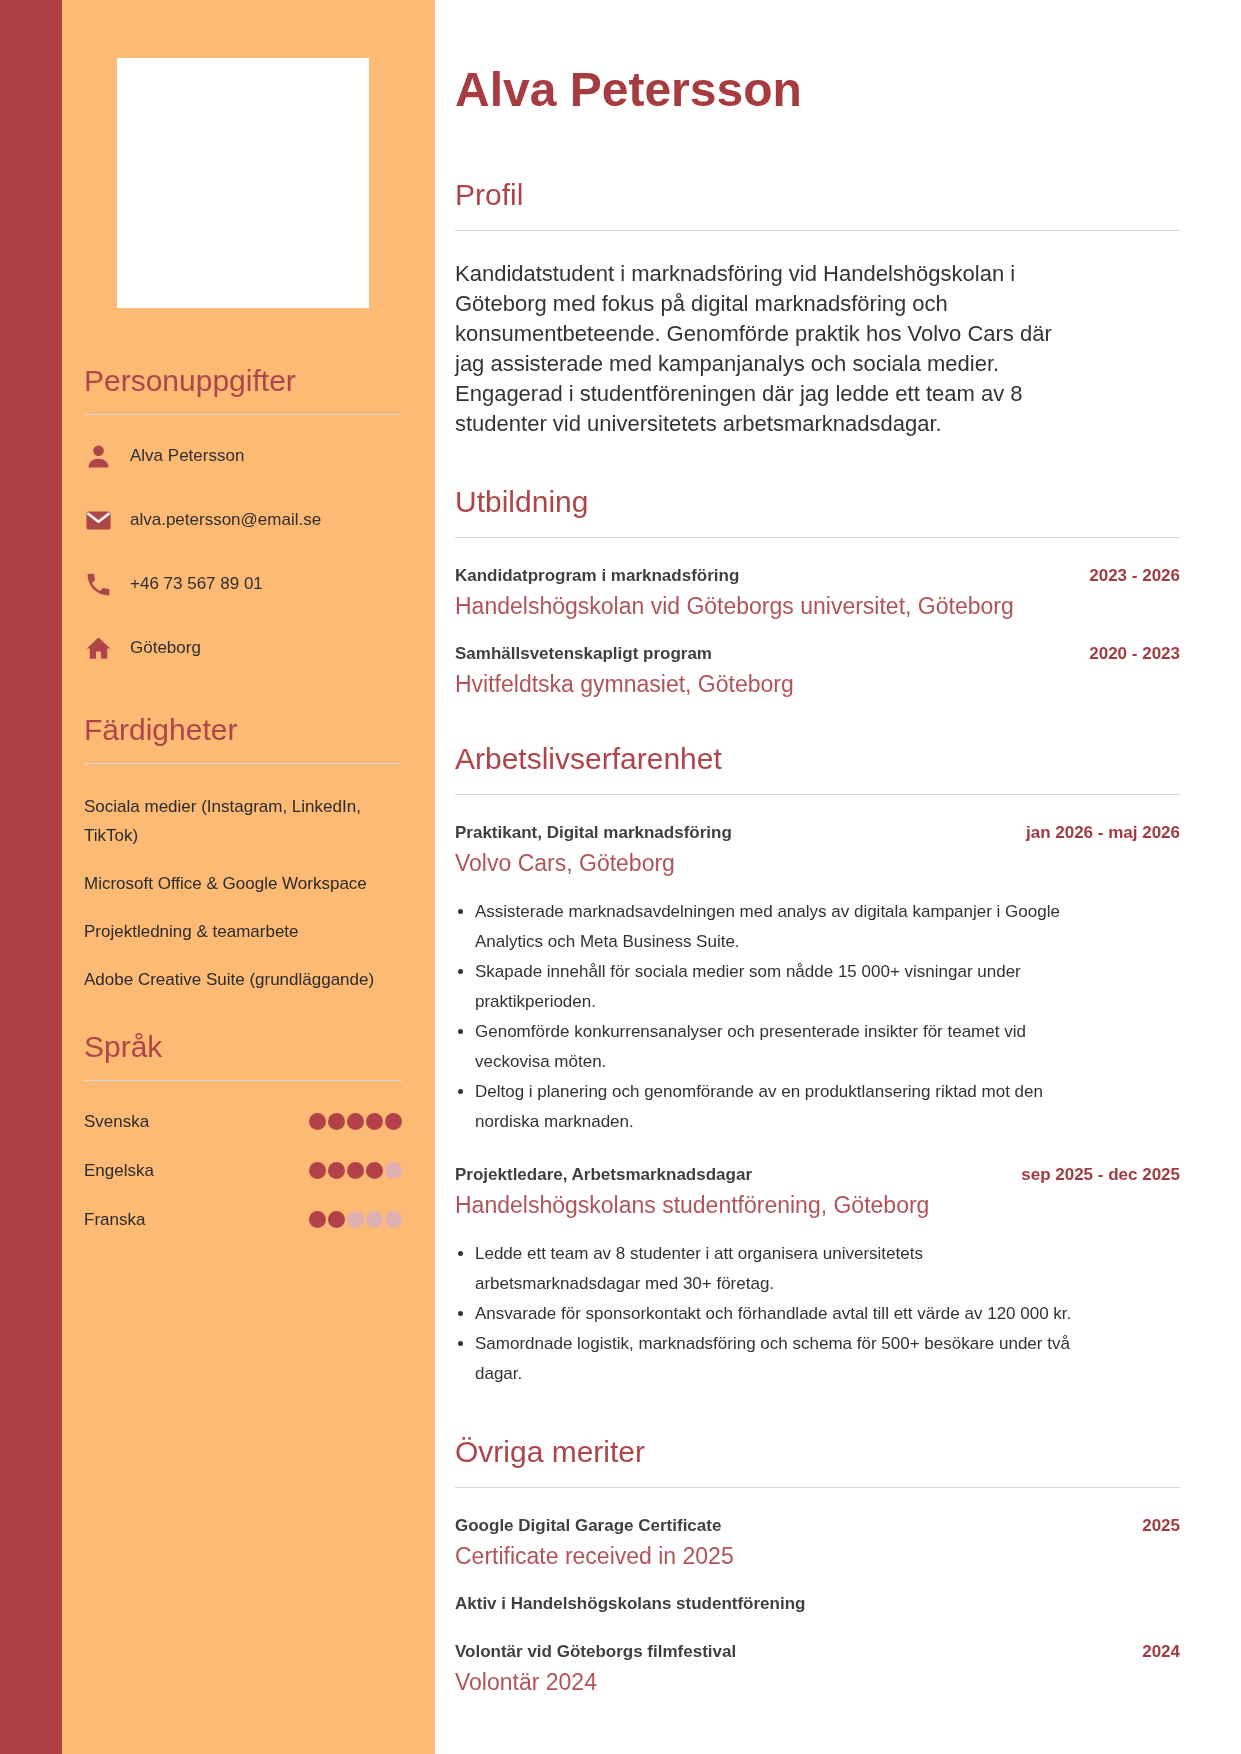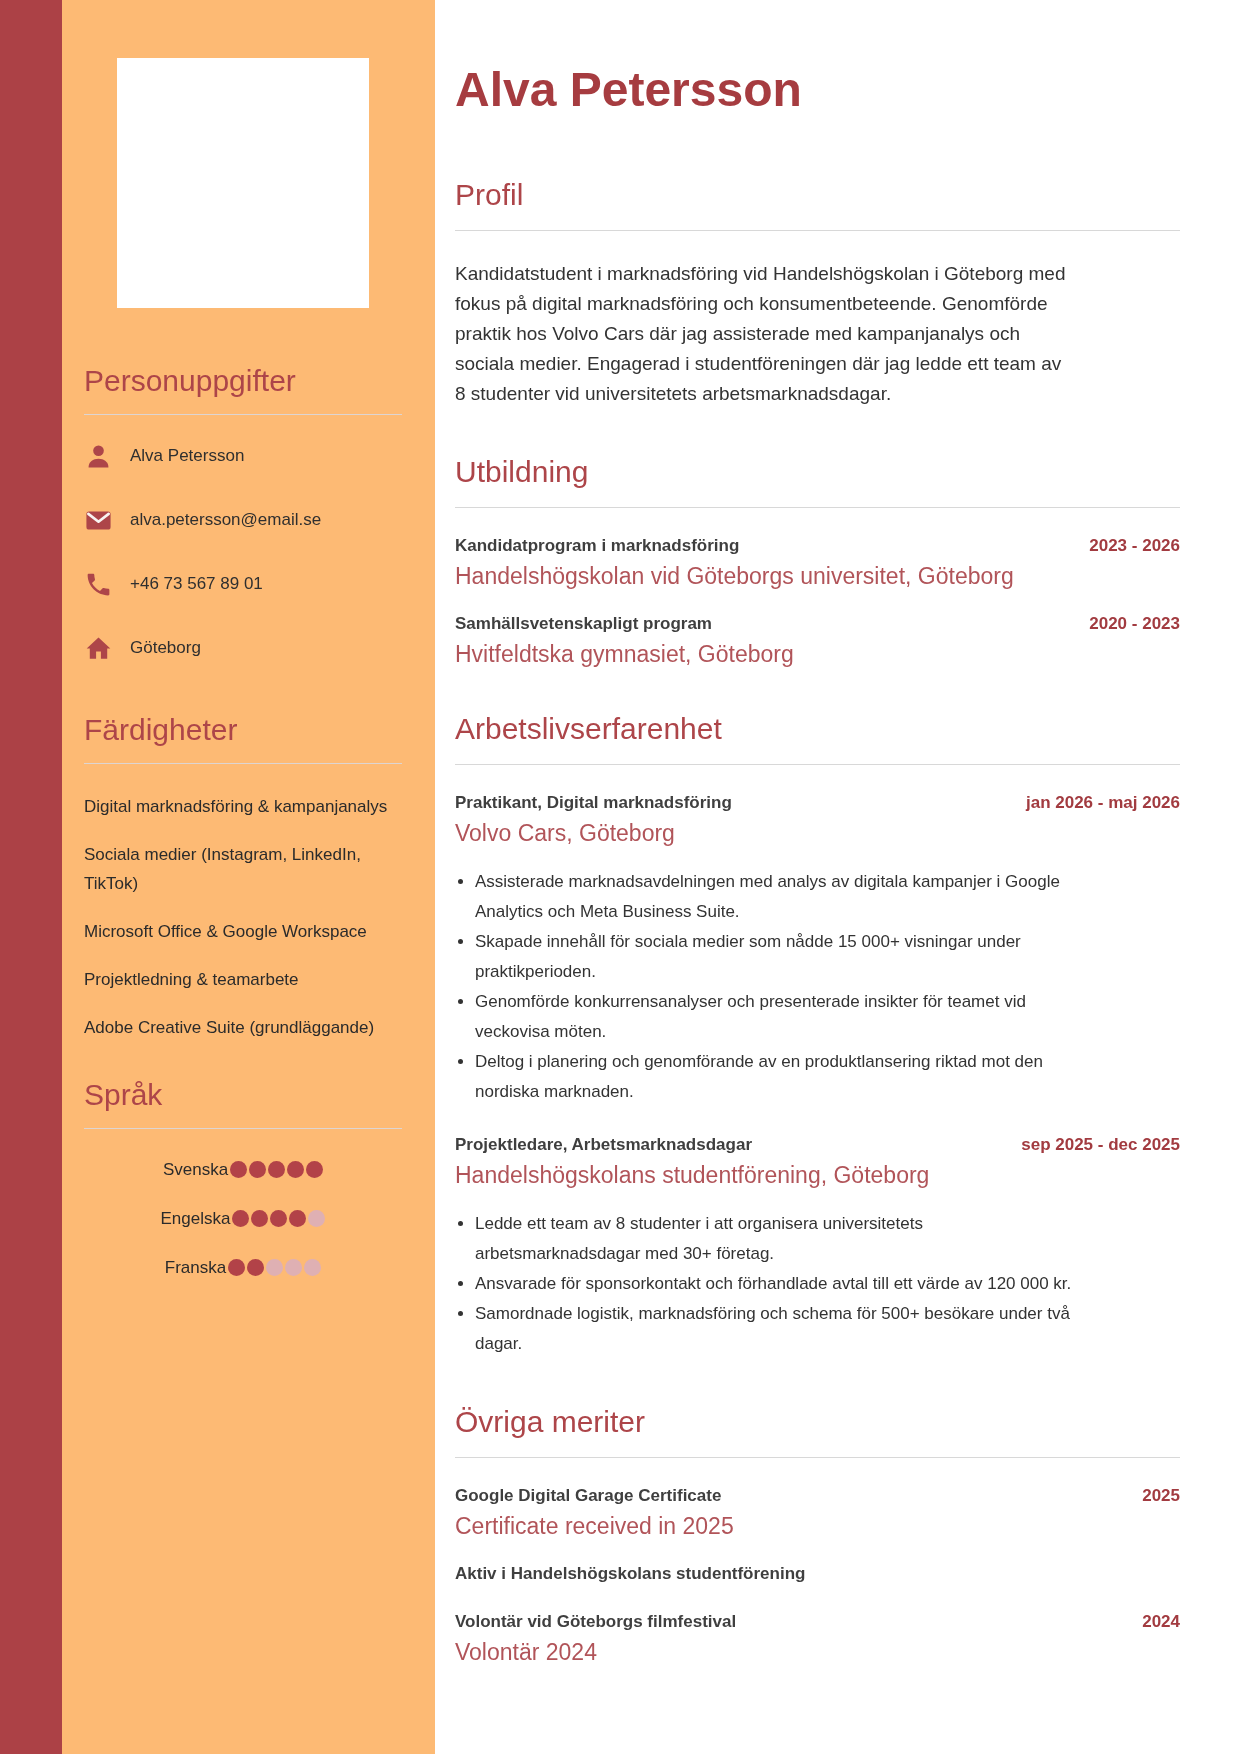--- a/index.html
+++ b/index.html
@@ -12,32 +12,32 @@
   .side-heading.skills-h{margin-top:46px;}
   .side-heading.lang-h{margin-top:32px;}
   .side-rule{height:1px;background:#ddd5d2;margin-top:12px;}
   .contacts{margin-top:26px;}
   .contact-row{display:flex;align-items:center;margin-bottom:34px;height:30px;}
   .contact-row svg{width:29px;height:29px;flex:0 0 29px;}
   .contact-label{margin-left:17px;font-size:17px;color:#2f2f2f;}
   .skills{list-style:none;margin:28px 0 0;padding:0;}
   .skills li{font-size:17px;line-height:29px;color:#2b2b2b;margin-bottom:19px;}
   .langs{margin-top:26px;}
-  .lang-row{display:flex;align-items:center;justify-content:center;height:29px;margin-bottom:20px;}
+  .lang-row{display:flex;align-items:center;justify-content:space-between;height:29px;margin-bottom:20px;}
   .lang-name{font-size:17px;color:#2b2b2b;}
   .dots{display:flex;align-items:center;}
   .dot{width:17px;height:17px;border-radius:50%;margin-left:2px;}
   .dot-filled{background:#b24248;}
   .dot-empty{background:#dfb0b3;}
   .main{flex:1;box-sizing:border-box;padding:0 61px 0 20px;}
   h1.name{font-size:48px;line-height:56px;font-weight:700;color:#a63c40;margin:62px 0 0;}
   .section-heading{font-size:30px;font-weight:400;color:#ad4549;margin:42px 0 0;line-height:42px;}
   .section-heading.profil-h{margin-top:56px;}
   .main-rule{height:1px;background:#d8d8d8;margin-top:14px;}
-  .profile-text{font-size:19px;line-height:30px;color:#333;margin:28px 0 0;max-width:620px;}
+  .profile-text{font-size:22px;line-height:30px;color:#333;margin:28px 0 0;max-width:620px;}
   .entries{margin-top:26px;}
   .entry{margin-bottom:24px;}
   .entry-head{display:flex;justify-content:space-between;align-items:baseline;}
   .entry-title{font-size:17px;font-weight:700;color:#3f3f3f;line-height:24px;}
   .entry-date{font-size:17px;font-weight:700;color:#a23b40;line-height:24px;white-space:nowrap;margin-left:20px;text-align:center;}
   .entry-sub{font-size:23px;color:#b15459;line-height:24px;margin-top:6px;}
   .entry-bullets{margin:22px 0 26px;padding-left:20px;}
   .entry-bullets li{font-size:17px;line-height:30px;color:#333;max-width:600px;}
 </style>
 </head>
@@ -77,21 +77,20 @@
         <svg viewBox="0 0 24 24" aria-hidden="true">
           <path d="M10 20.5v-6h4v6h5.2v-8.6h2.6L12 2.9 2.2 11.9h2.6v8.6z" fill="#ad4549"></path>
         </svg>
         <span class="contact-label">Göteborg</span>
       </div>
     </div>
 
     <h2 class="side-heading skills-h">Färdigheter</h2>
     <div class="side-rule"></div>
     <ul class="skills">
-      <li>Digital marknadsföring &amp; kampanjanalys</li>
       <li>Sociala medier (Instagram, LinkedIn, TikTok)</li>
       <li>Microsoft Office &amp; Google Workspace</li>
       <li>Projektledning &amp; teamarbete</li>
       <li>Adobe Creative Suite (grundläggande)</li>
     </ul>
 
     <h2 class="side-heading lang-h">Språk</h2>
     <div class="side-rule"></div>
     <div class="langs">
       <div class="lang-row">

